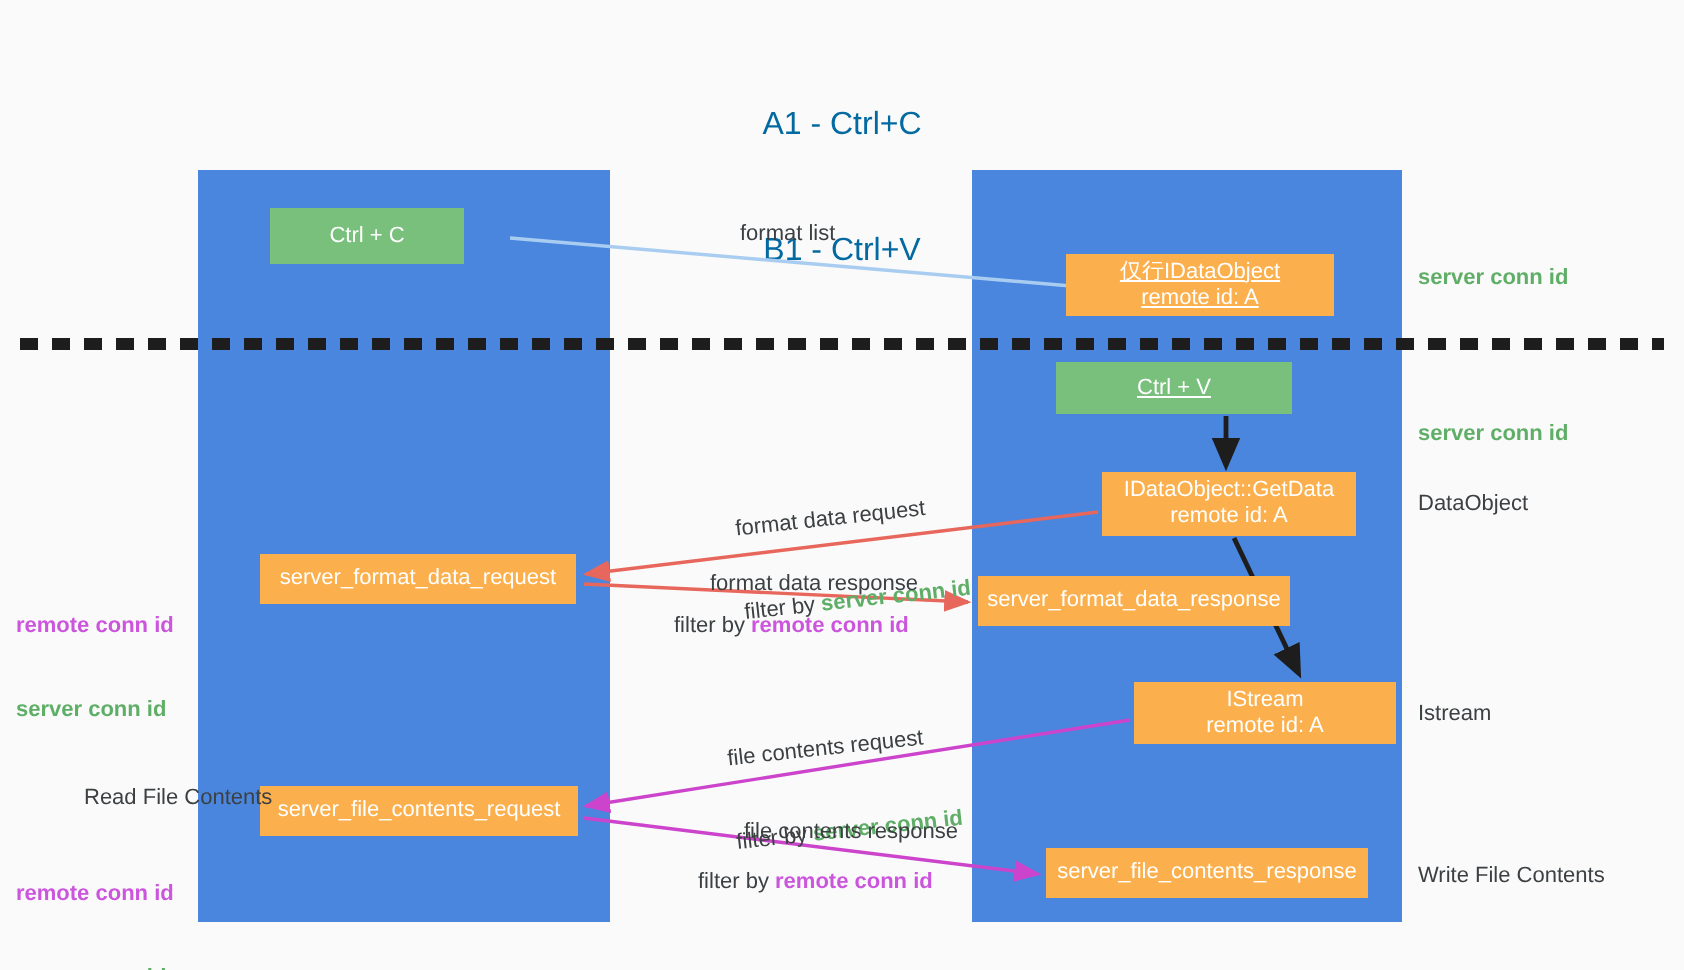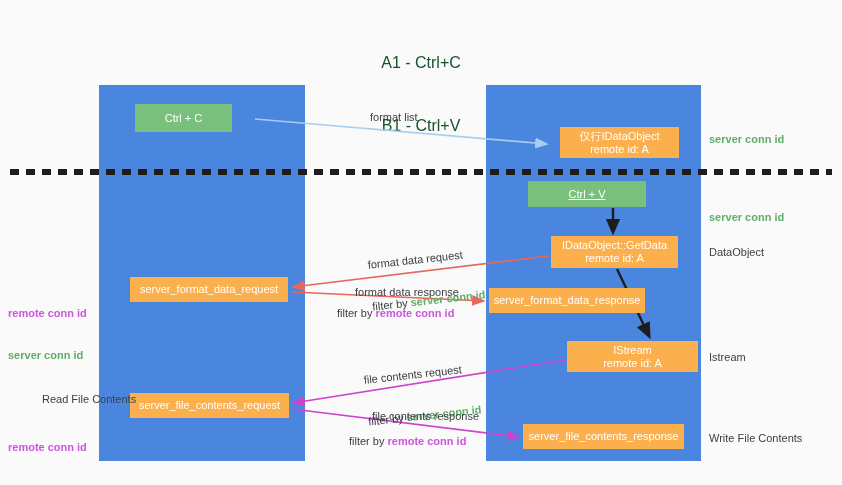--- a/index.html
+++ b/index.html
@@ -24,21 +24,21 @@
   }
   .abs { position: absolute; }
 
   
   #title {
     left: 0; top: 10px;
     width: 842px;
     text-align: center;
     font-size: 16px;
     line-height: 21px;
-    color: #14532d;
+    color: #0369a1;
     white-space: pre;
   }
 
   
   .col-header {
     font-size: 11.5px;
     line-height: 14px;
     text-align: center;
     color: #3c4043;
     white-space: pre;
@@ -76,21 +76,21 @@
     text-align: center;
     white-space: pre;
     padding: 2px 4px;
   }
   .node.green  { background: #79c07c; }
   .node.orange { background: #fbb04d; }
   .node .ln2 { font-size: 11px; }
 
   
   #n-ctrlc   { left: 135px; top: 104px; width: 97px; height: 28px; }
-  #n-idataobj{ left: 560px; top: 127px; width: 119px; height: 31px; }
+  #n-idataobj{ left: 533px; top: 127px; width: 134px; height: 31px; text-decoration: underline; }
   #n-ctrlv   { left: 528px; top: 181px; width: 118px; height: 26px; text-decoration: underline; }
   #n-getdata { left: 551px; top: 236px; width: 127px; height: 32px; }
   #n-fdreq   { left: 130px; top: 277px; width: 158px; height: 25px; }
   #n-fdresp  { left: 489px; top: 288px; width: 156px; height: 25px; }
   #n-istream { left: 567px; top: 341px; width: 131px; height: 31px; }
   #n-fcreq   { left: 130px; top: 393px; width: 159px; height: 25px; }
   #n-fcresp  { left: 523px; top: 424px; width: 161px; height: 25px; }
 
   
   .side-note {

